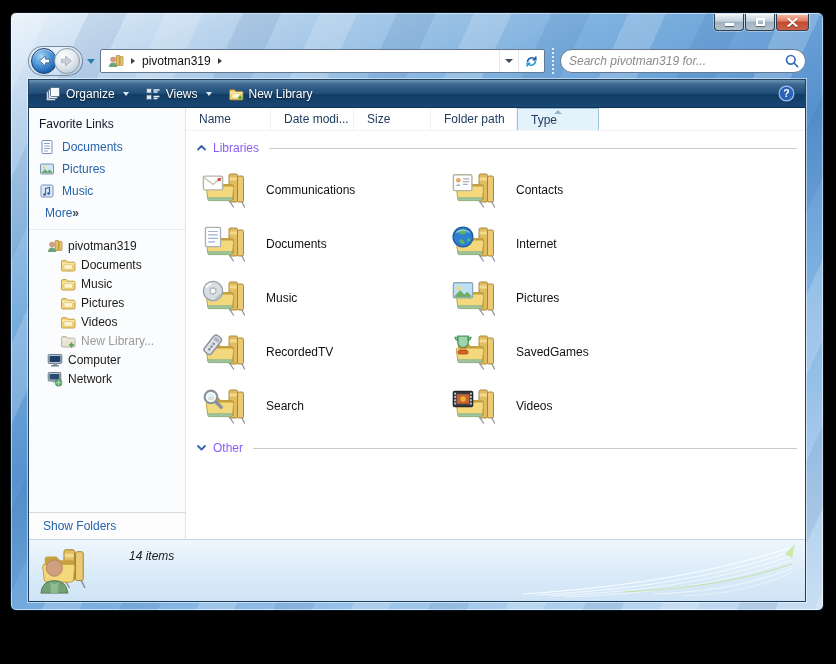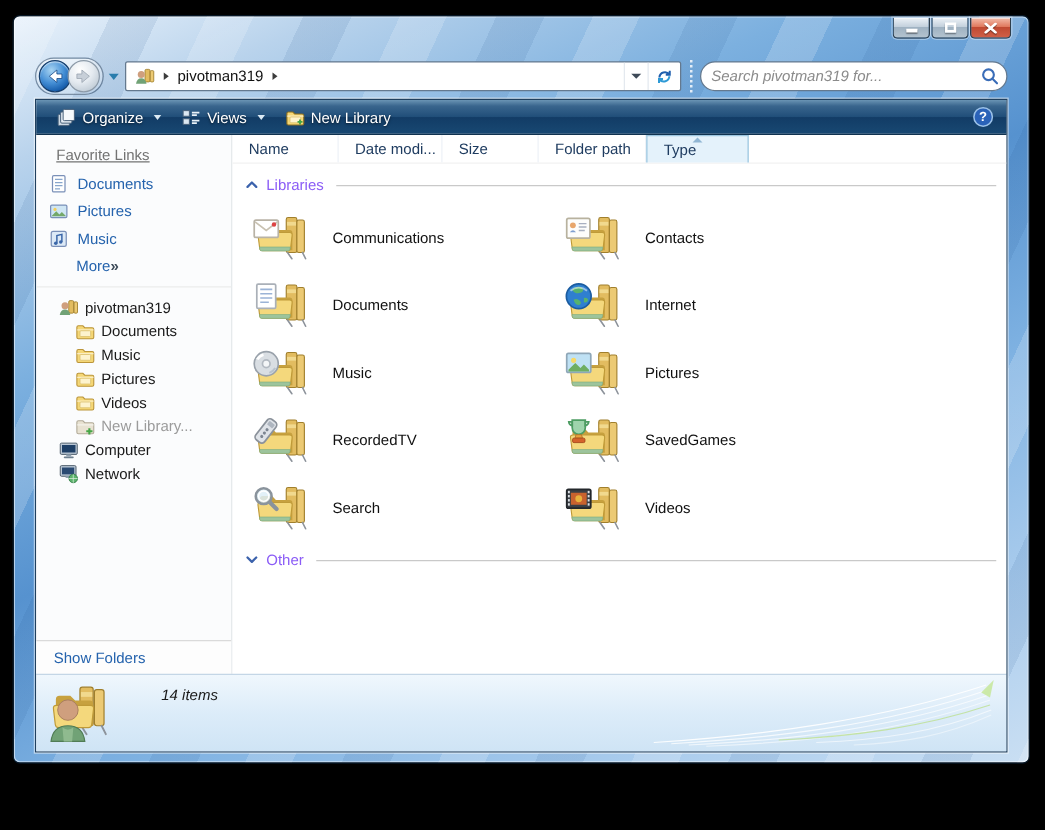--- a/index.html
+++ b/index.html
@@ -63,23 +63,23 @@
     border-bottom:1px solid #10324f; }
   .tb-btn { display:flex; align-items:center; gap:5px; color:#fff; font-size:12px; padding:3px 8px;
     text-shadow:0 1px 2px rgba(0,0,0,.6); }
   .tb-caret { width:0; height:0; border-left:3.5px solid transparent; border-right:3.5px solid transparent;
     border-top:4px solid #dceaf4; margin-left:3px; }
   .help-btn { margin-left:auto; display:flex; }
 
   .main { flex:1; display:flex; min-height:0; }
   .sidebar { flex:0 0 157px; width:157px; background:#fbfcfd; border-right:1px solid #e0e3e6;
     display:flex; flex-direction:column; font-size:12px; }
-  .fav-header { color:#737373; padding:9px 0 5px 16px;text-decoration:underline; }
+  .fav-header { color:#0f172a; padding:9px 0 5px 10px; }
   .fav-item { display:flex; align-items:center; gap:7px; height:22px; padding-left:10px; color:#2563ad; }
-  .more-row { height:22px; display:flex; align-items:center; padding-left:32px; color:#2563ad; }
+  .more-row { height:22px; display:flex; align-items:center; padding-left:16px; color:#2563ad; }
   .more-chevrons { color:#3c4a58; font-weight:bold; letter-spacing:-1px; }
   .sb-divider { border-top:1px solid #ececec; margin:5px 0 6px; }
   .tree-item { display:flex; align-items:center; gap:5px; height:19px; color:#1a1a1a; padding-left:18px; }
   .tree-item.lvl1 { padding-left:31px; }
   .tree-item.disabled { color:#9b9b9b; }
   .sidebar-spacer { flex:1; }
   .show-folders { border-top:1px solid #dadada; height:27px; display:flex; align-items:center;
     padding-left:14px; color:#2563ad; background:#fdfdfd; }
 
   .content { flex:1; display:flex; flex-direction:column; min-width:0; background:#fff; }

